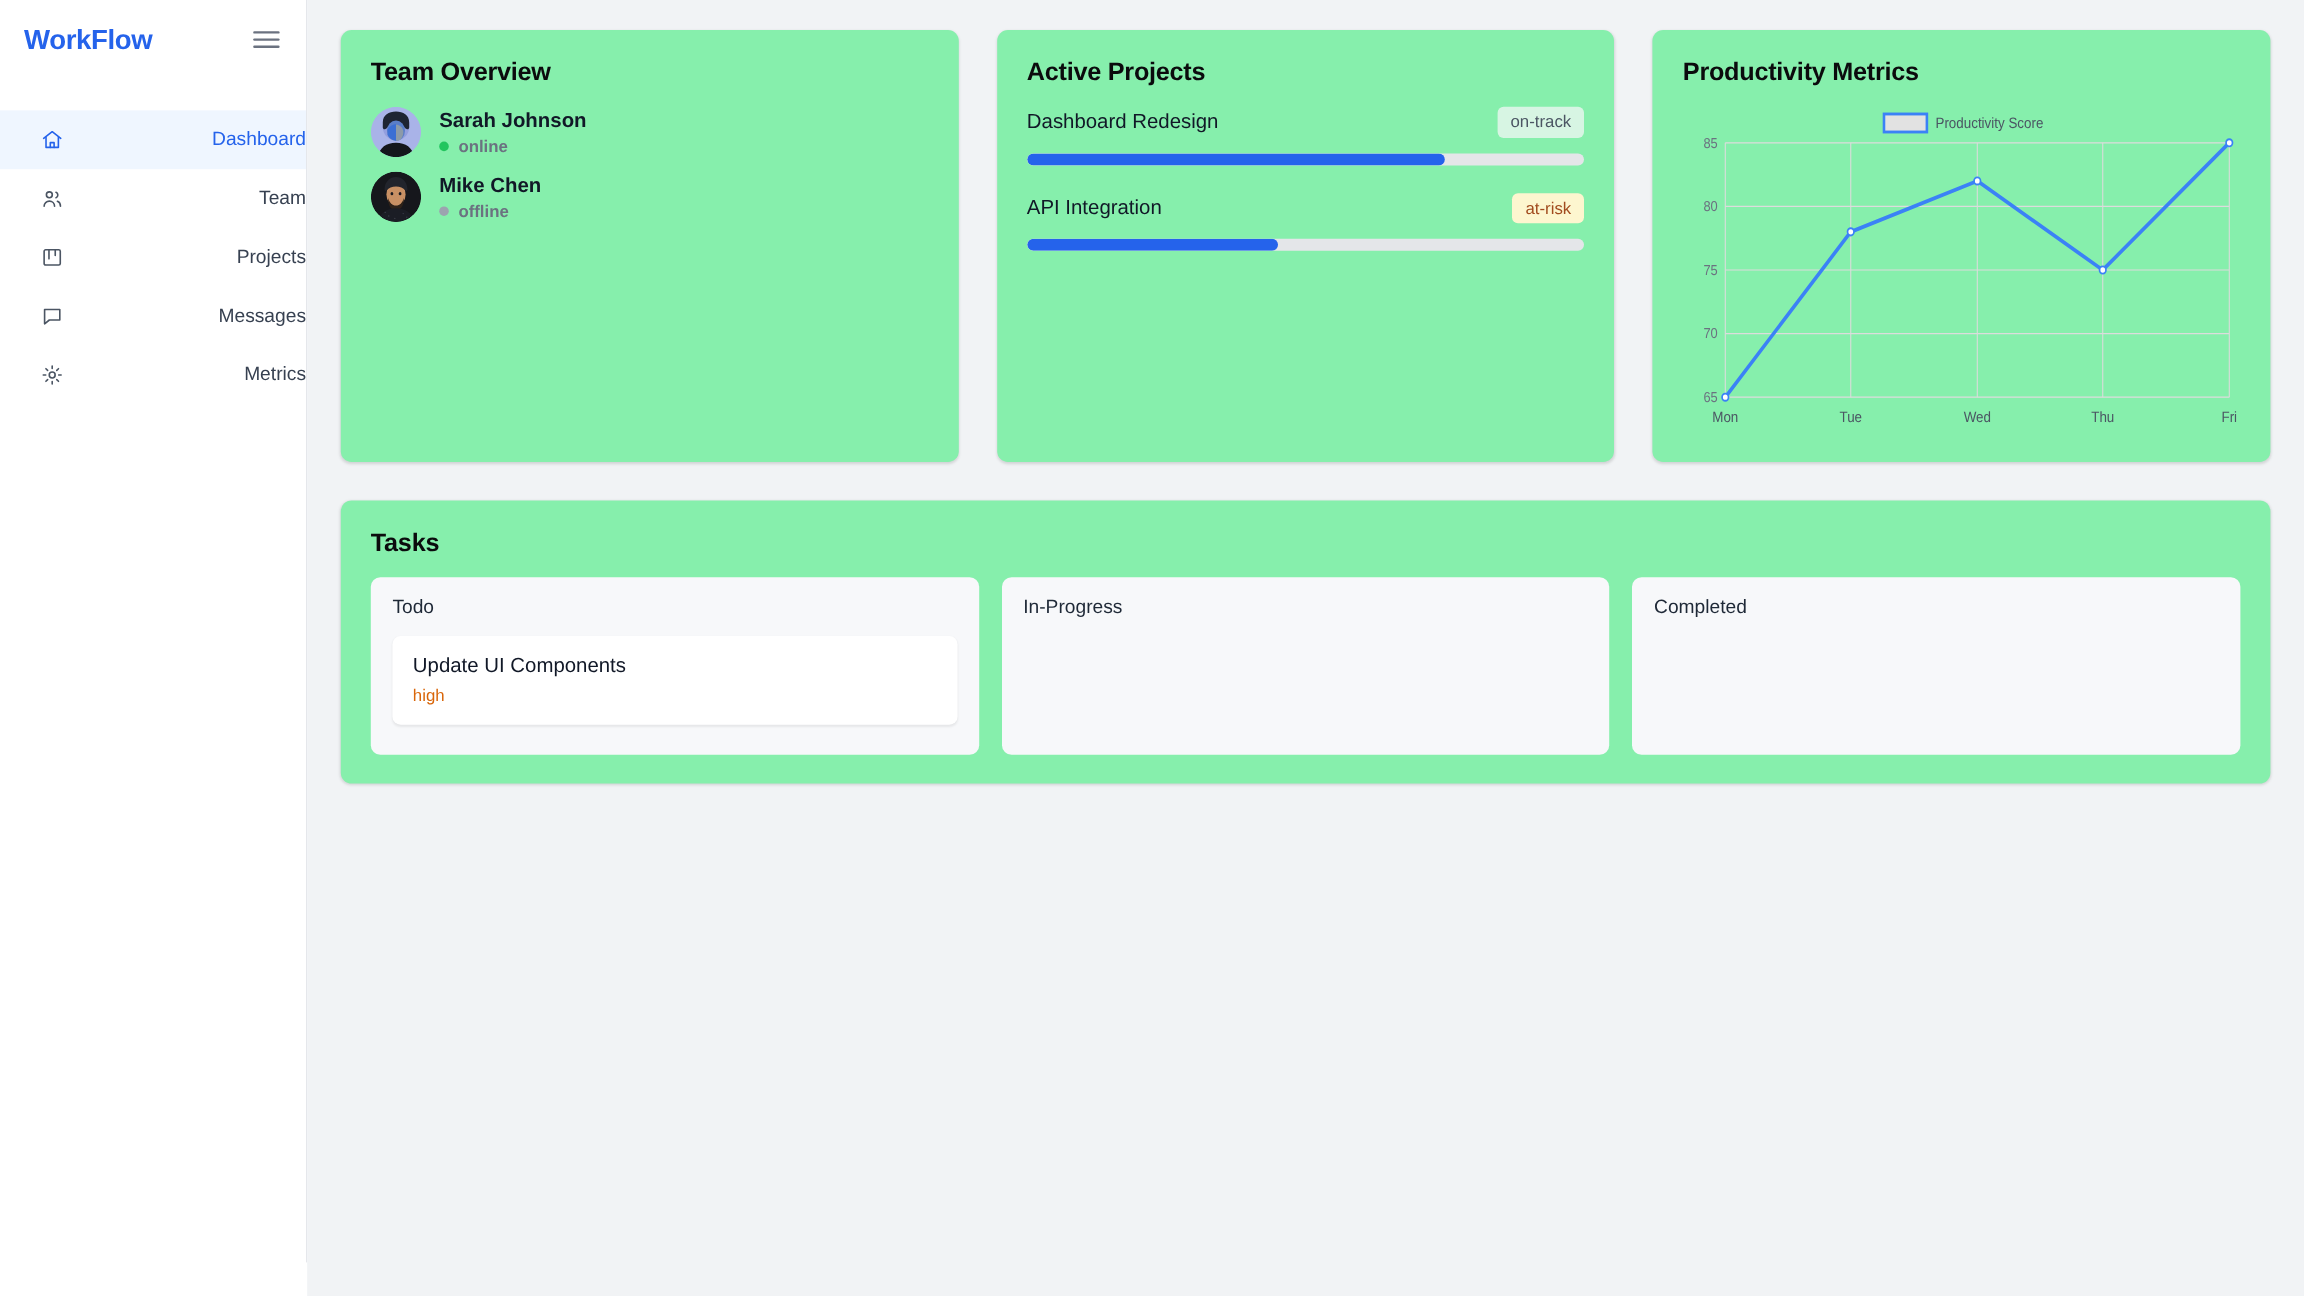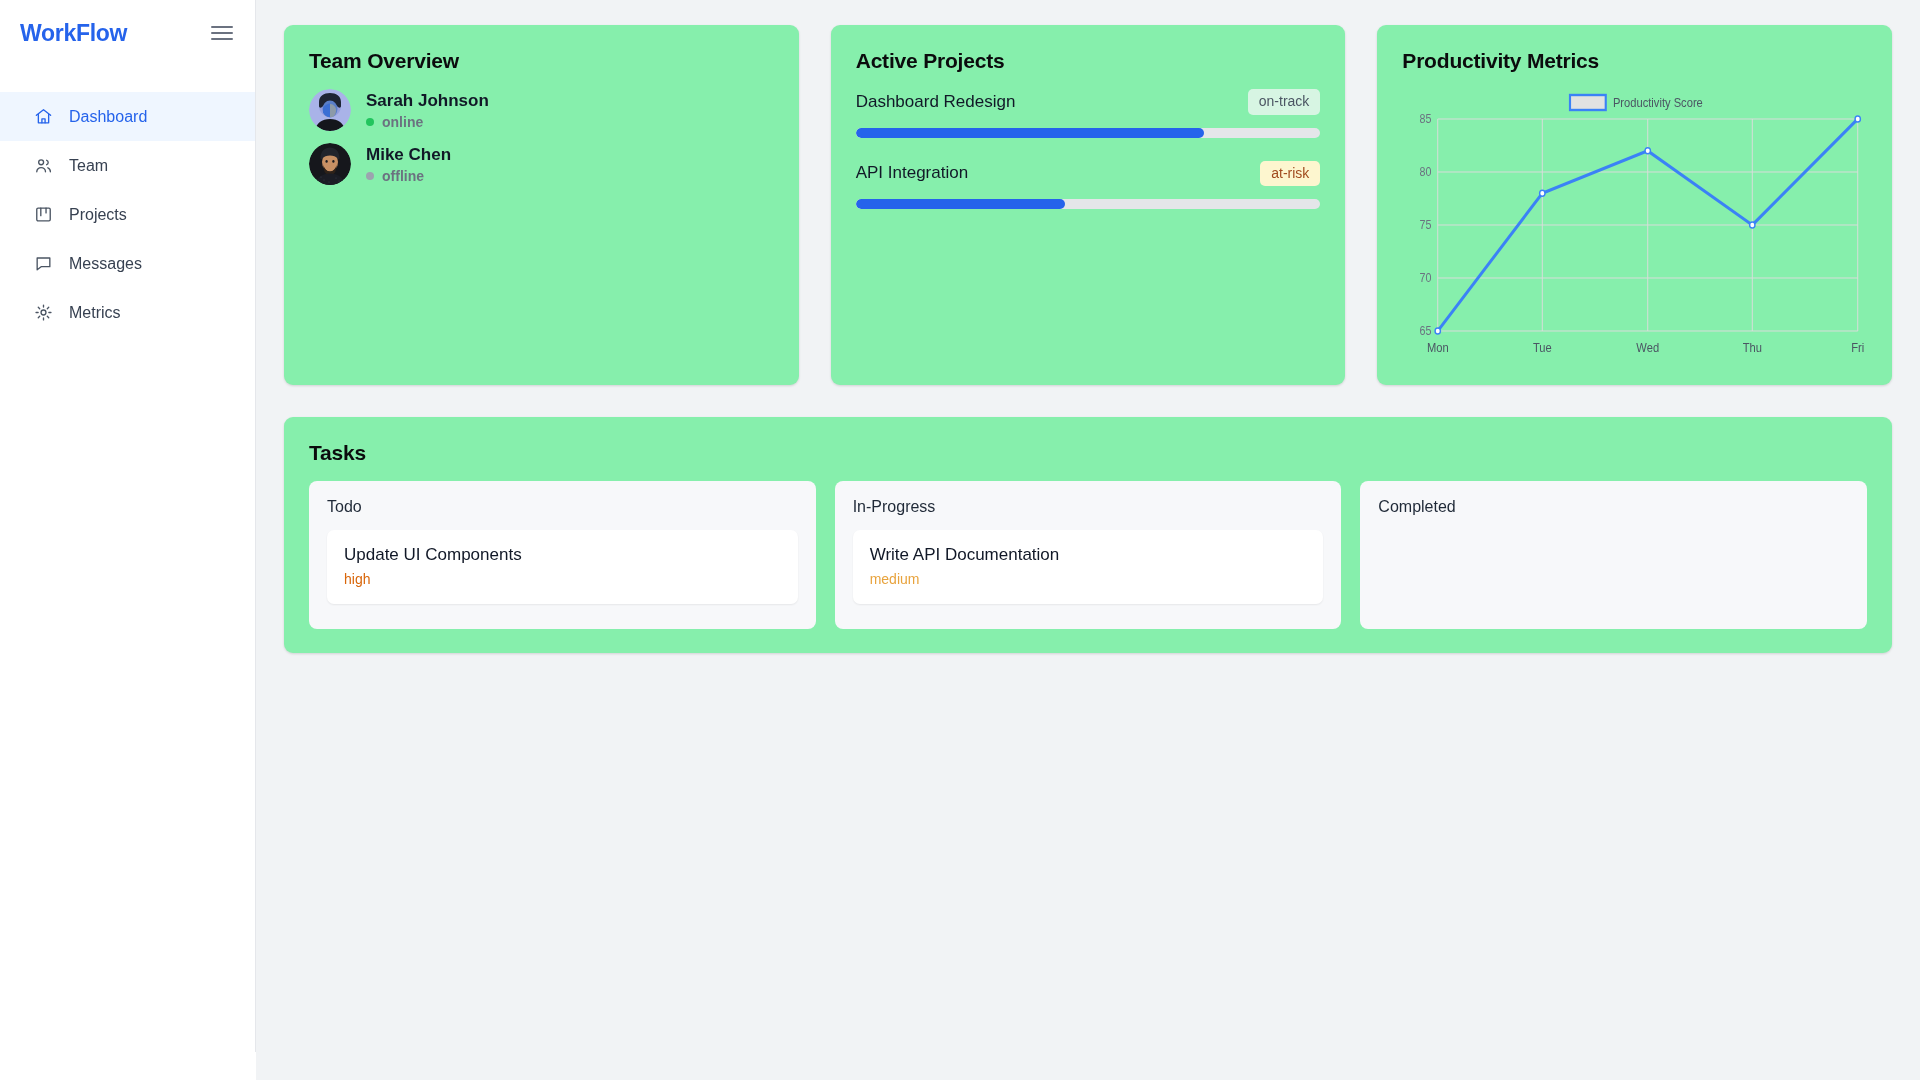--- a/index.html
+++ b/index.html
@@ -30,21 +30,21 @@
   .hamburger {
     width:22px; height:18px; display:flex; flex-direction:column;
     justify-content:space-between; cursor:pointer; padding:2px 0;
   }
   .hamburger span { display:block; height:2.4px; background:#6b7280; border-radius:1px; }
 
   .nav { margin-top:26px; display:flex; flex-direction:column; }
   .nav-item {
     display:flex; align-items:center; gap:15px;
     height:49px; padding:0 0 0 32px;
-    color:#374151; font-size:16px; cursor:pointer;
+    color:#374151; font-size:16px; cursor:pointer;justify-content:space-between;
   }
   .nav-item .nav-ico { width:22px; height:22px; display:flex; align-items:center; justify-content:center; }
   .nav-item .nav-ico svg { width:19px; height:19px; stroke:#4b5563; fill:none; stroke-width:1.7; stroke-linecap:round; stroke-linejoin:round; }
   .nav-item.active { background:#eff6ff; color:#2563eb; font-weight:500; }
   .nav-item.active .nav-ico svg { stroke:#2563eb; }
 
   
   .main {
     flex:1; height:1080px; background:#f1f3f5;
     padding:25px 28px; overflow:hidden;
@@ -337,24 +337,20 @@
         <div class="task-col">
           <div class="task-col-title">Todo</div>
           <div class="task-card">
             <div class="task-title">Update UI Components</div>
             <div class="task-priority" style="color:#d9660a">high</div>
           </div>
         </div>
 
         <div class="task-col">
           <div class="task-col-title">In-Progress</div>
-          <div class="task-card">
-            <div class="task-title">Write API Documentation</div>
-            <div class="task-priority" style="color:#e8a33d">medium</div>
-          </div>
         </div>
 
         <div class="task-col">
           <div class="task-col-title">Completed</div>
         </div>
 
       </div>
     </section>
 
   </main>

